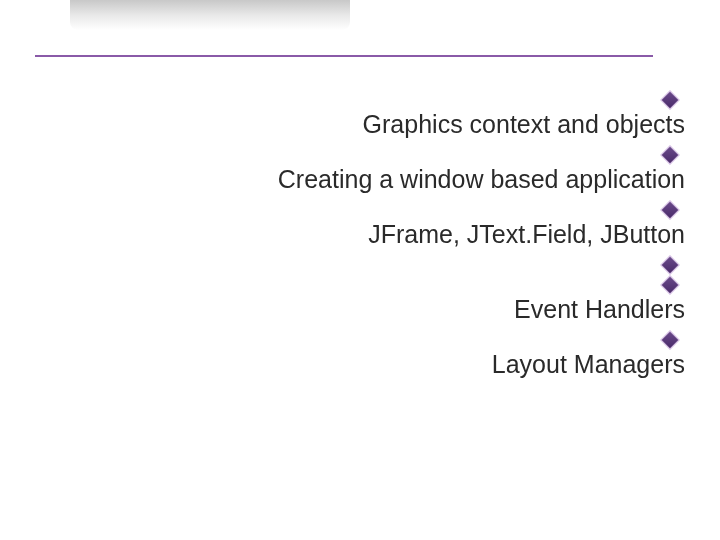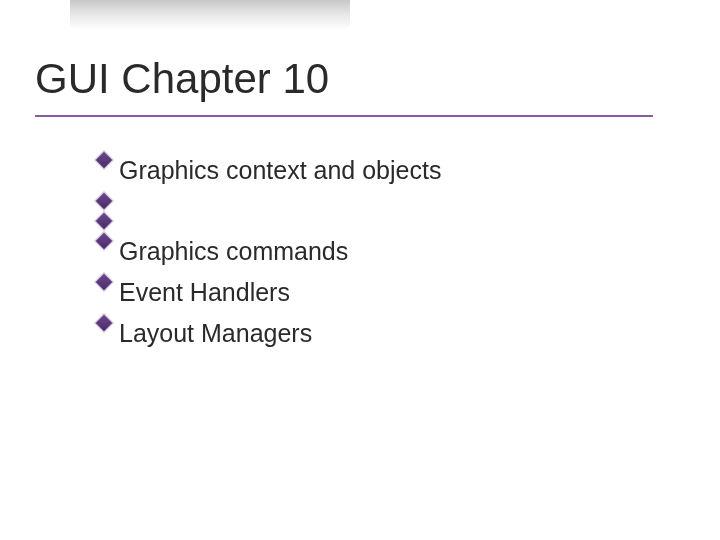--- a/index.html
+++ b/index.html
@@ -39,22 +39,23 @@
       height: 2px;
       background: #8a5aa8;
       margin-bottom: 36px;
     }
     .bullet-list {
       list-style: none;
       padding-left: 62px;
     }
     .bullet-item {
       display: flex;
-      align-items: flex-start;
+      align-items: flex-end;
       margin-bottom: 6px;
+      flex-direction: column;
     }
     .bullet-icon {
       width: 14px;
       height: 14px;
       margin-right: 8px;
       flex-shrink: 0;
       position: relative;
     }
     .bullet-icon-inner {
       position: absolute;
@@ -70,44 +71,44 @@
       color: #2a2a2a;
       line-height: 1.4;
     }
   </style>
 </head>
 <body>
 
 <div class="top-shadow"></div>
 
 <div class="slide">
-  <h1 class="title">GUI Chapter 10</h1>
   <div class="title-underline"></div>
   <ul class="bullet-list">
     <li class="bullet-item">
       <span class="bullet-icon">
           <span class="bullet-icon-inner"></span>
         </span>
       <span class="bullet-text">Graphics context and objects</span>
     </li>
     <li class="bullet-item">
       <span class="bullet-icon">
           <span class="bullet-icon-inner"></span>
         </span>
+      <span class="bullet-text">Creating a window based application</span>
     </li>
     <li class="bullet-item">
       <span class="bullet-icon">
           <span class="bullet-icon-inner"></span>
         </span>
+      <span class="bullet-text">JFrame, JText.Field, JButton</span>
     </li>
     <li class="bullet-item">
       <span class="bullet-icon">
           <span class="bullet-icon-inner"></span>
         </span>
-      <span class="bullet-text">Graphics commands</span>
     </li>
     <li class="bullet-item">
       <span class="bullet-icon">
           <span class="bullet-icon-inner"></span>
         </span>
       <span class="bullet-text">Event Handlers</span>
     </li>
     <li class="bullet-item">
       <span class="bullet-icon">
           <span class="bullet-icon-inner"></span>

